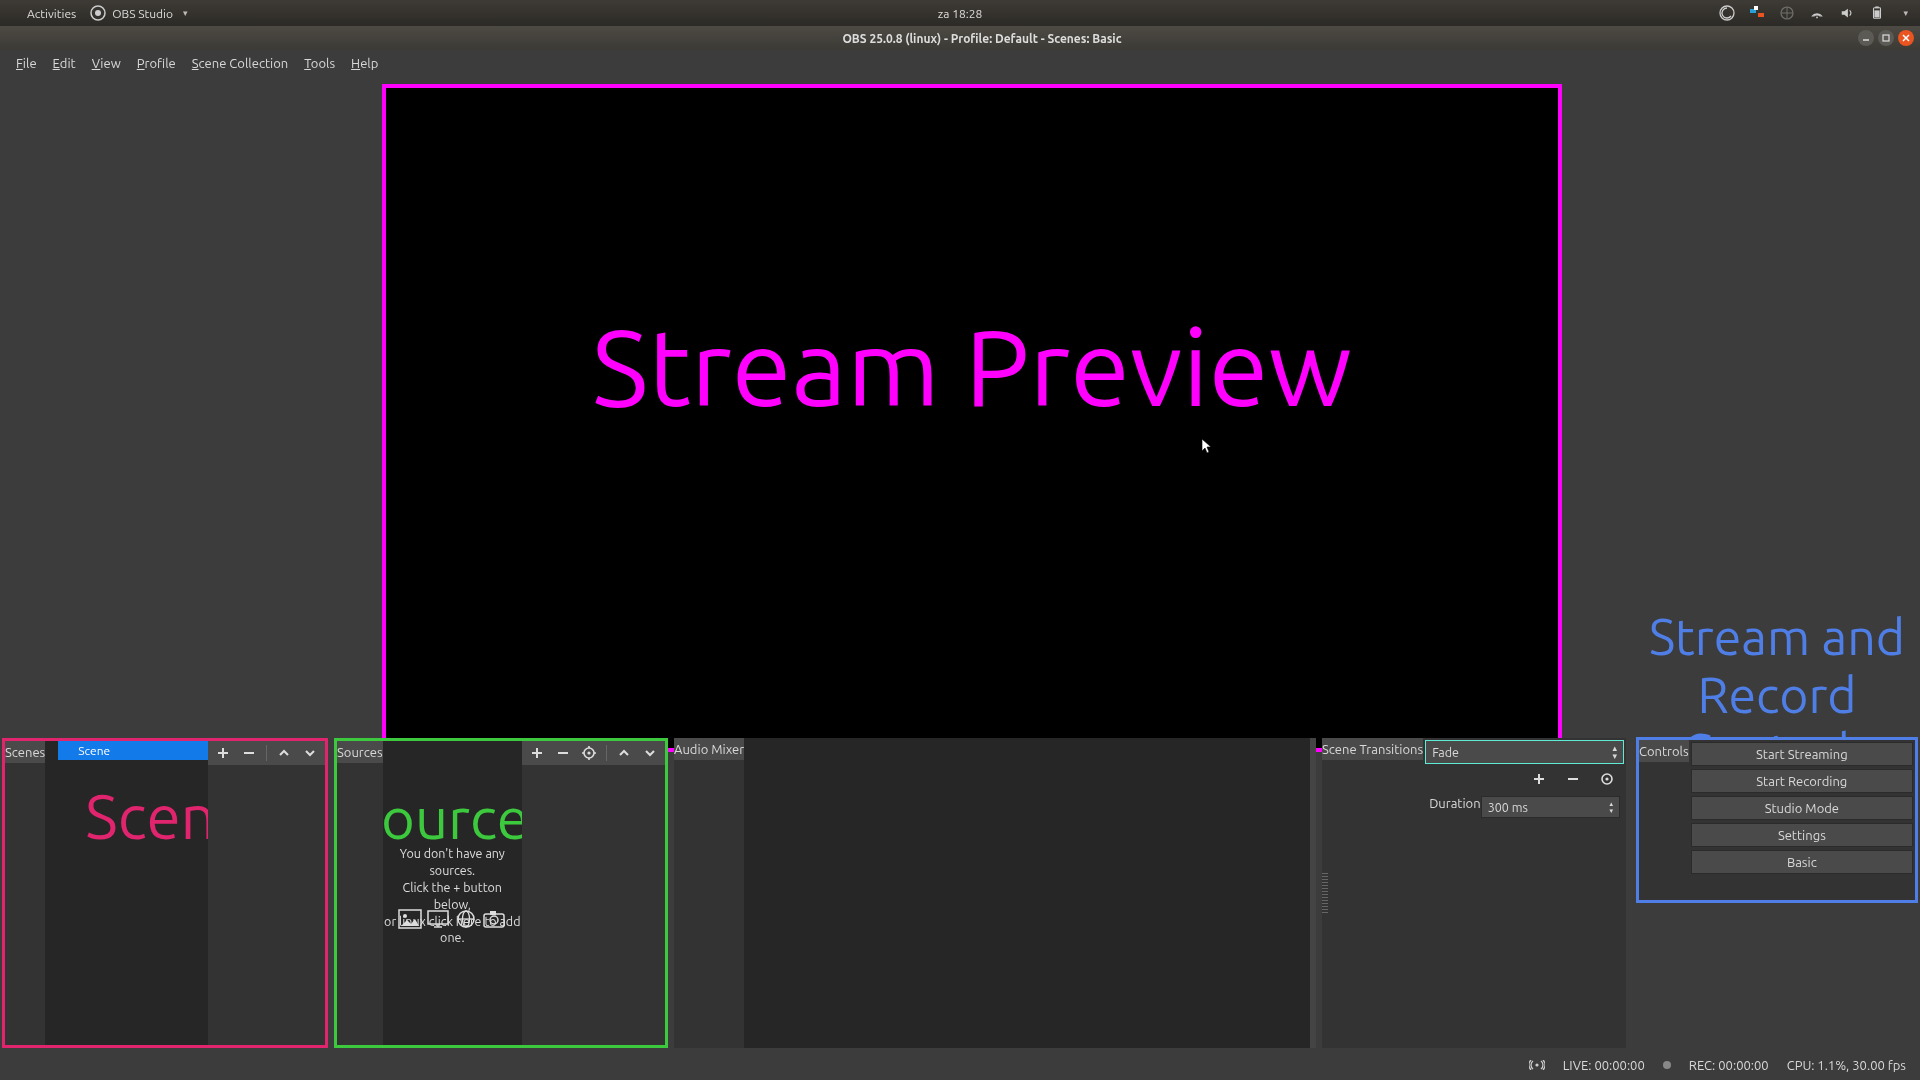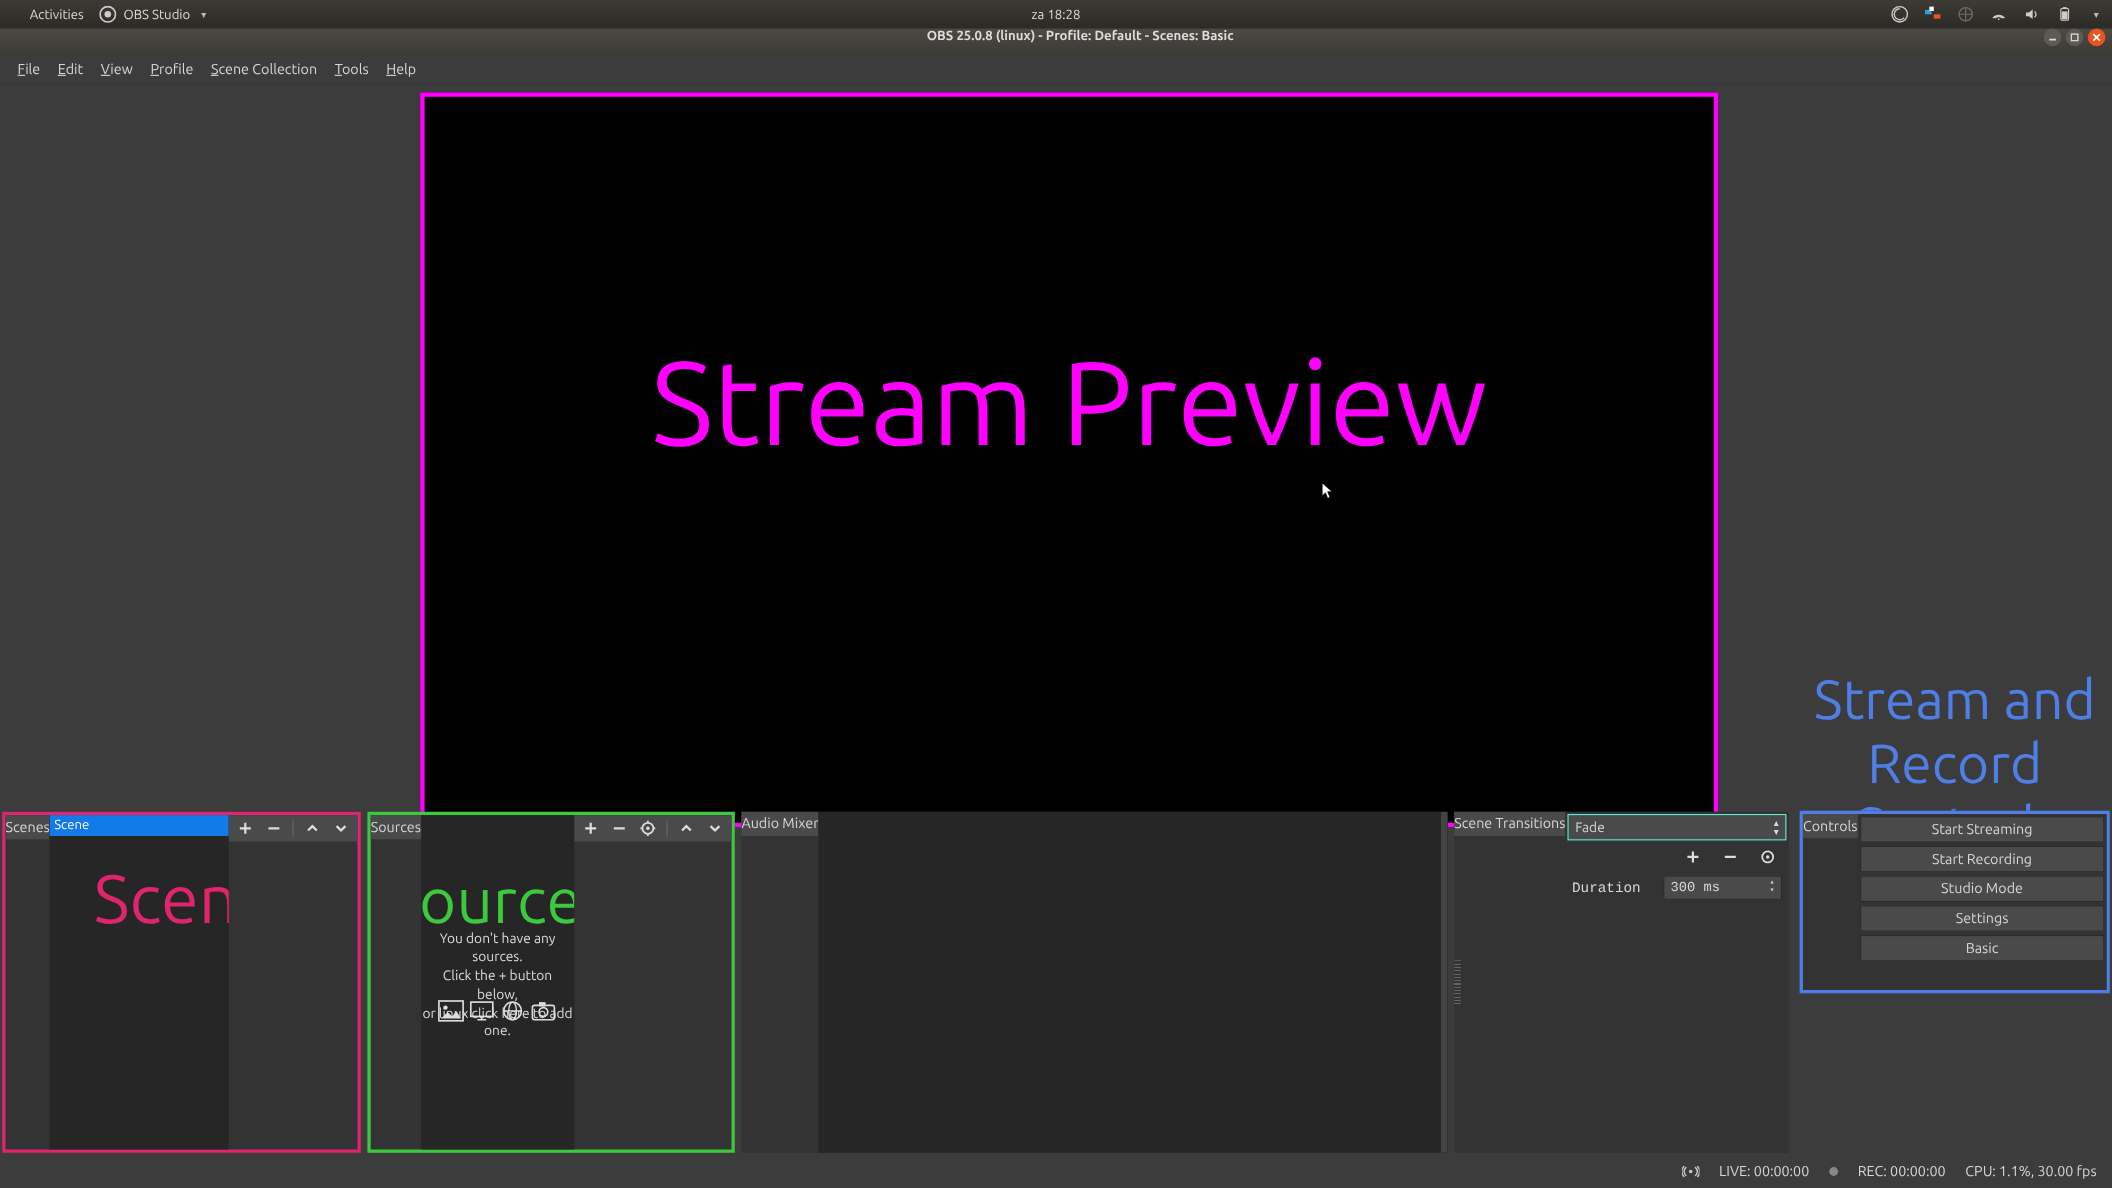--- a/index.html
+++ b/index.html
@@ -28,21 +28,21 @@
   
   .gnome-bar { position:absolute; left:0; top:0; right:0; height:26px; background: linear-gradient(to bottom, var(--topbar-grad1), var(--topbar-grad2)); display:flex; align-items:center; font-size:12px; color:#ddd; }
   .gnome-bar .left { display:flex; align-items:center; gap:14px; padding-left:27px; }
   .gnome-bar .center { position:absolute; left:50%; transform:translateX(-50%); }
   .gnome-bar .right { margin-left:auto; display:flex; align-items:center; gap:14px; padding-right:12px; }
   .gnome-bar .app { display:flex; align-items:center; gap:6px; }
   .gnome-bar .tri { font-size:9px; margin-left:4px; opacity:.8;}
   .tray-icon { width:16px; height:16px; display:inline-flex; align-items:center; justify-content:center; }
 
   
-  .title-bar { position:absolute; left:0; top:26px; right:0; height:24px; background: linear-gradient(to bottom,#4d4a44,#3c3a35); display:flex; align-items:flex-start; justify-content:center; font-size:12px; font-weight:bold; color:#ddd;padding-left:44px; }
+  .title-bar { position:absolute; left:0; top:26px; right:0; height:24px; background: linear-gradient(to bottom,#4d4a44,#3c3a35); display:flex; align-items:center; justify-content:center; font-size:12px; font-weight:bold; color:#ddd;padding-left:44px; }
   .title-bar .win-controls { position:absolute; right:6px; display:flex; gap:4px; }
   .wc { width:16px; height:16px; border-radius:8px; display:flex; align-items:center; justify-content:center; font-size:10px; }
   .wc.min { background:#5c5a55; }
   .wc.max { background:#5c5a55; }
   .wc.close { background:#e95420; }
 
   
   .menu-bar { position:absolute; left:0; top:50px; right:0; height:26px; background: var(--bg-panel); display:flex; align-items:center; padding-left:8px; font-size:13px; }
   .menu-item { padding: 0 8px; }
   .menu-item .ul { text-decoration: underline; }
@@ -63,42 +63,42 @@
 
   .dock { display:flex; background: var(--bg-panel-dark); min-width:0; }
   .dock-header { height:22px; background: var(--bg-dock-header); display:flex; align-items:center; justify-content:center; font-size:13px; }
   .dock-body { flex:1; min-height:0; position:relative; overflow:hidden; background:#262626; }
   .dock-toolbar { height:24px; background: var(--bg-dock-header); display:flex; align-items:center; gap:4px; padding:0 4px; }
   .tb-btn { width:22px; height:20px; display:flex; align-items:center; justify-content:center; color:#ddd; }
   .tb-sep { width:1px; height:16px; background:#666; margin:0 2px; }
 
   
   .scenes-dock { width:326px; border:3px solid var(--crimson); }
-  .scene-item { height:19px; display:flex; align-items:center; padding-left:4px; font-size:12px; background: var(--sel-blue); color:#fff; }
+  .scene-item { height:19px; display:flex; align-items:center; padding-left:20px; font-size:12px; background: var(--sel-blue); color:#fff;margin-left:13px; }
   .scenes-overlay { position:absolute; left:40px; top:40px; color:var(--crimson); font-size:62px; font-weight:400; }
 
   
   .sources-dock { width:334px; border:3px solid var(--green); }
   .sources-overlay { position:absolute; left:50%; top:44px; transform:translateX(-50%); color:var(--green); font-size:58px; font-weight:400; }
   .sources-help { position:absolute; left:0; right:0; top:104px; text-align:center; font-size:12.5px; line-height:1.35; color:#ddd;}
   .sources-icons { position:absolute; left:50%; top:168px; transform:translateX(-50%); display:flex; gap:4px; }
   .src-ico { width:24px; height:20px; color:#ddd; }
 
   
   .mixer-dock { flex:1;text-align:center; }
   .mixer-dock .dock-body::after {
     content:""; position:absolute; right:0; top:0; bottom:0; width:6px; background:#444;
   }
 
   
   .trans-dock { width:304px; }
   .trans-body { padding:0; background:var(--bg-panel-dark); }
   .combo { display:flex; align-items:center; height:24px; background:#4a4a4a; border:1px solid #5eead4; padding:0 6px; font-size:12.5px; margin:2px; justify-content:space-between;}
   .row-icons { display:flex; justify-content:flex-end; gap:12px; padding:4px 8px; height:26px; align-items:center;}
-  .dur-row { display:flex; align-items:center; gap:20px; padding:4px 6px; font-size:13px;font-family:Liberation Mono, monospace;}
+  .dur-row { display:flex; gap:0; padding:4px 6px; font-size:13px;}
   .spin { flex:1; display:flex; align-items:center; height:22px; background:#4a4a4a; border:1px solid #2b2b2b; padding:0 6px; justify-content:space-between; font-size:12.5px;}
   .spin-arrows { display:flex; flex-direction:column; font-size:7px; line-height:7px;}
   .drag-handle { position:absolute; left:0; top:50%; width:6px; height:40px; transform:translateY(-50%); background:repeating-linear-gradient(#666,#666 1px,transparent 1px,transparent 3px);}
 
   
   .controls-dock { width:282px; border:3px solid var(--blue); }
   .controls-dock .dock-body { background:var(--bg-panel-dark); padding:2px; display:flex; flex-direction:column; gap:3px; }
   .ctl-btn { height:24px; background:#4a4a4a; border:1px solid #2b2b2b; display:flex; align-items:center; justify-content:center; font-size:13px; }
   .controls-dock { height:166px; position:absolute; right:2px; bottom:147px; }
 

